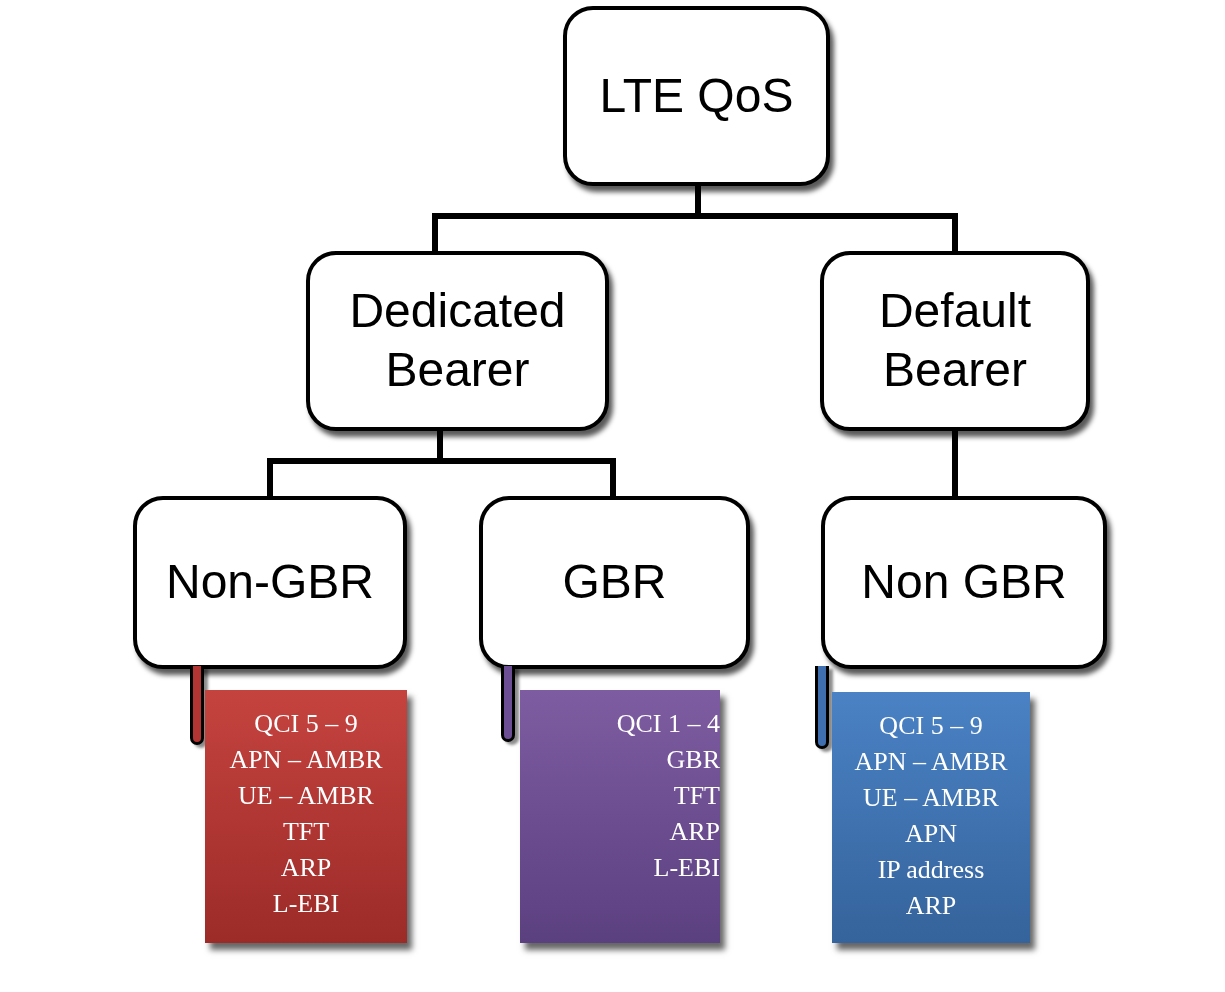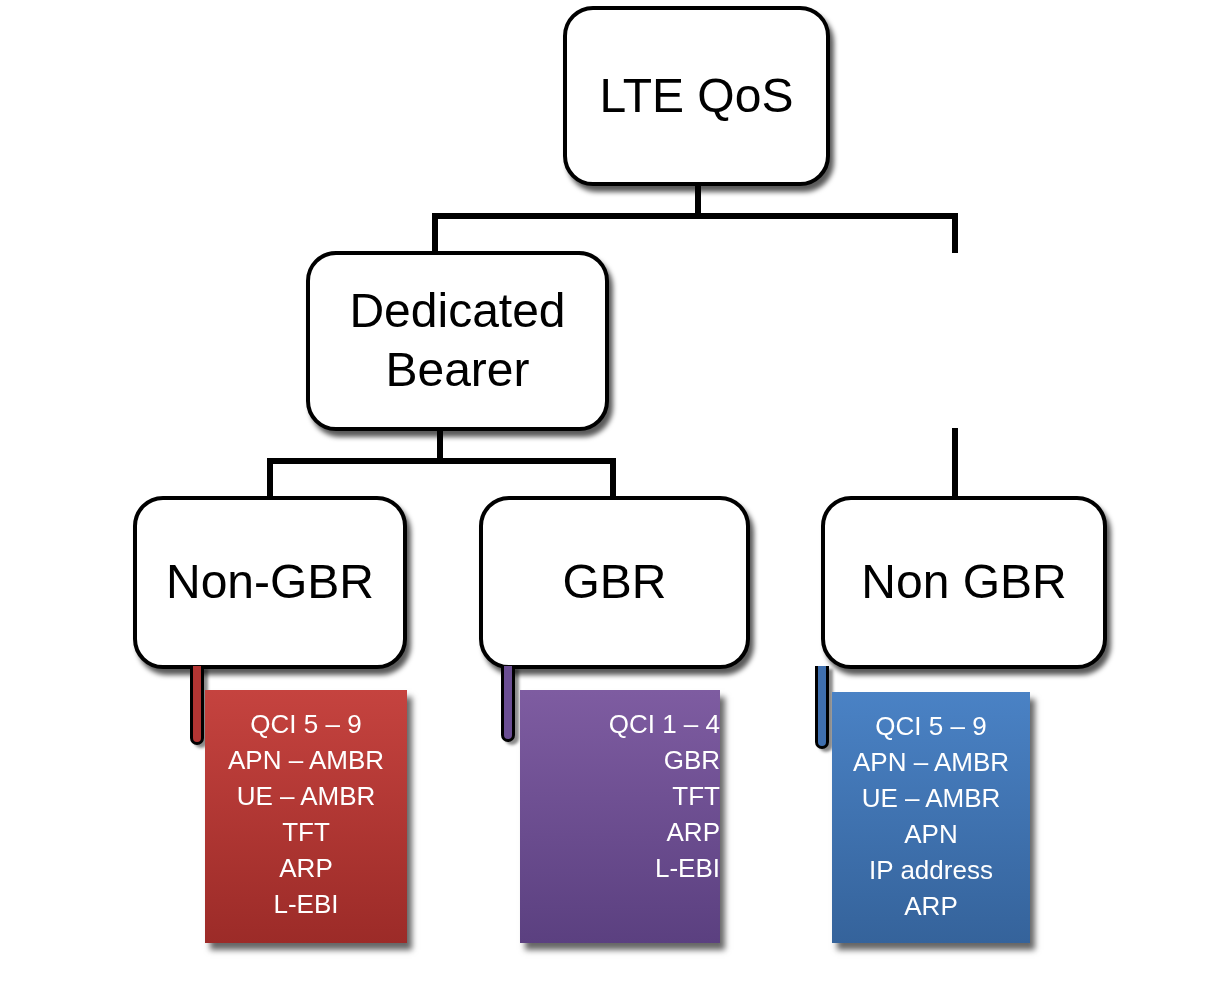--- a/index.html
+++ b/index.html
@@ -56,20 +56,21 @@
   .pin-purple{left:501px;top:666px;height:73px;}
   .pin-blue{left:815px;top:666px;height:80px;}
   .detail{
     position:absolute;
     color:#ffffff;
     font-size:26px;
     text-align:center;
     box-shadow:5px 7px 6px rgba(0,0,0,0.6);
     padding-top:16px;
     box-sizing:border-box;
+    font-family:Liberation Serif, serif;
   }
   .detail-red{left:205px;top:690px;width:202px;height:253px;}
   .detail-purple{left:520px;top:690px;width:200px;height:253px;}
   .detail-blue{left:832px;top:692px;width:198px;height:251px;}
   .detail-line{height:36px;line-height:36px;white-space:nowrap;}
 </style>
 </head>
 <body>
 
 <div class="canvas">
@@ -85,20 +86,23 @@
   <div class="conn c-def-v"></div>
 
   <div class="node node-root">
     <span class="node-label">LTE QoS</span>
   </div>
 
   <div class="node node-dedicated">
     <span class="node-label">Dedicated Bearer</span>
   </div>
 
+  <div class="node node-default">
+    <span class="node-label">Default Bearer</span>
+  </div>
 
   <div class="node node-nongbr-ded">
     <span class="node-label">Non-GBR</span>
   </div>
 
   <div class="node node-gbr">
     <span class="node-label">GBR</span>
   </div>
 
   <div class="node node-nongbr-def">

